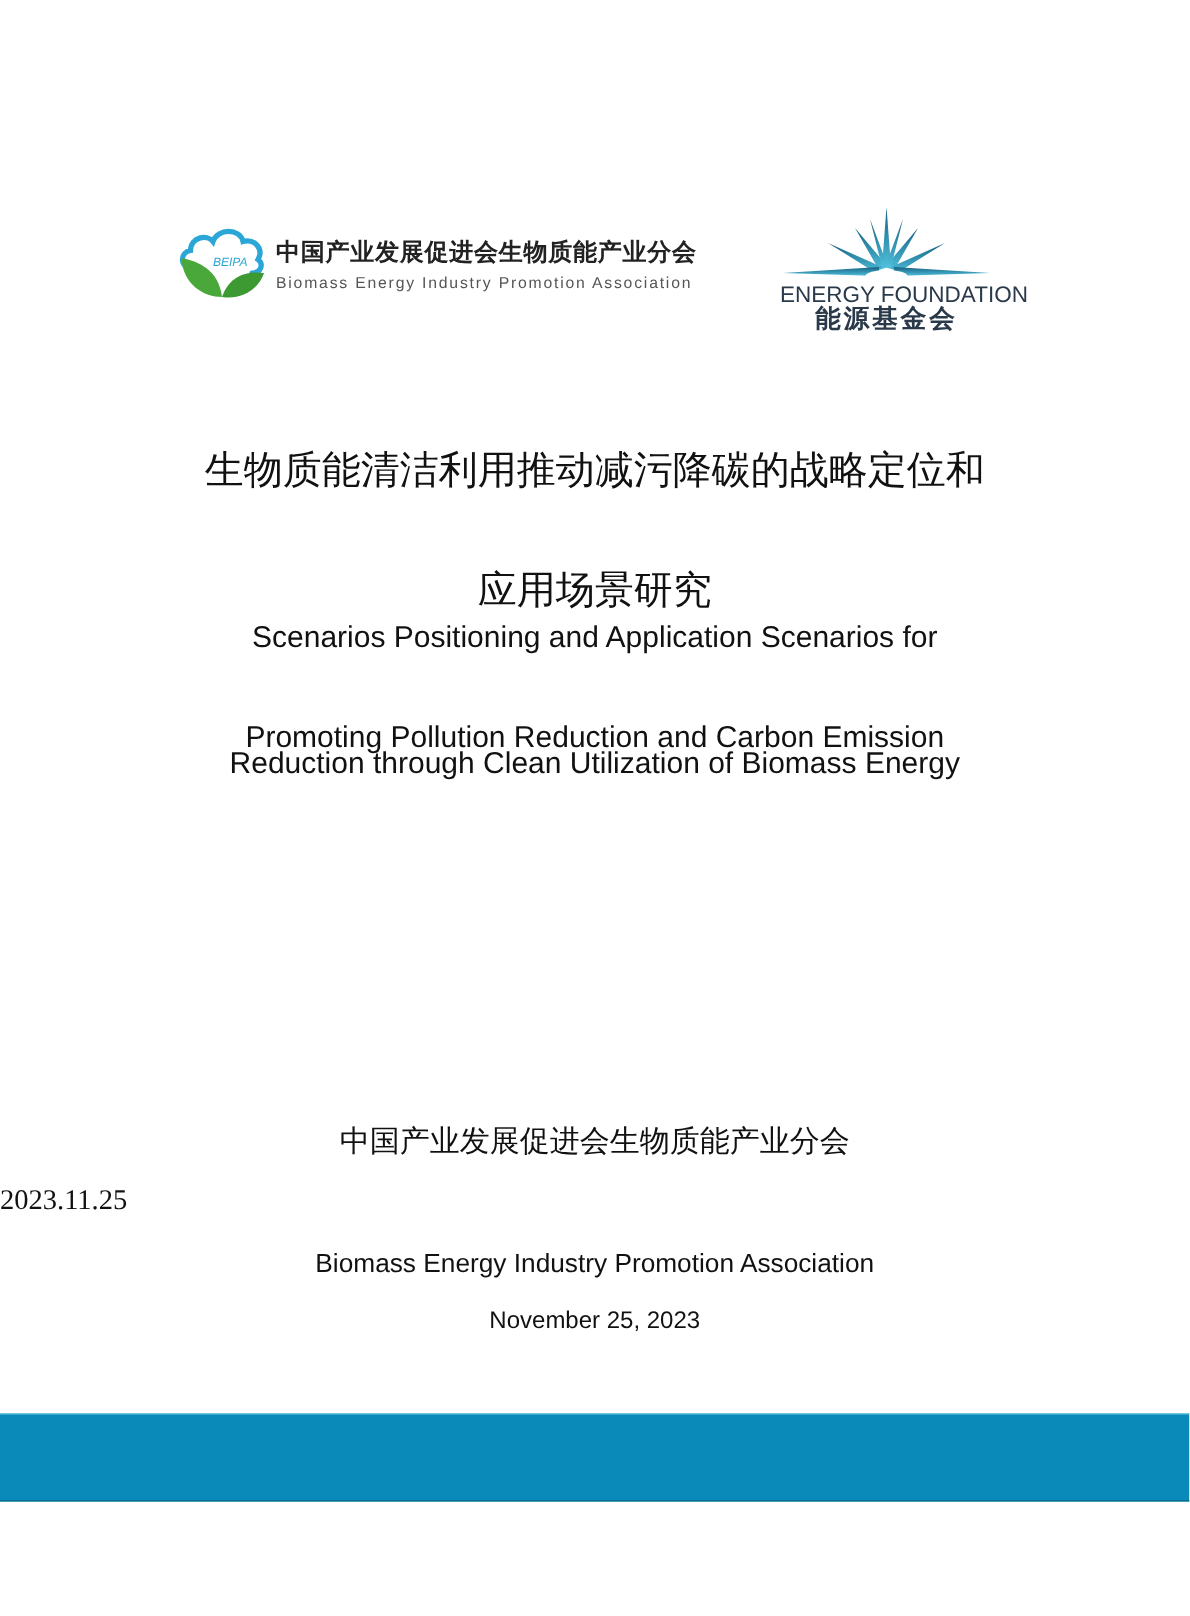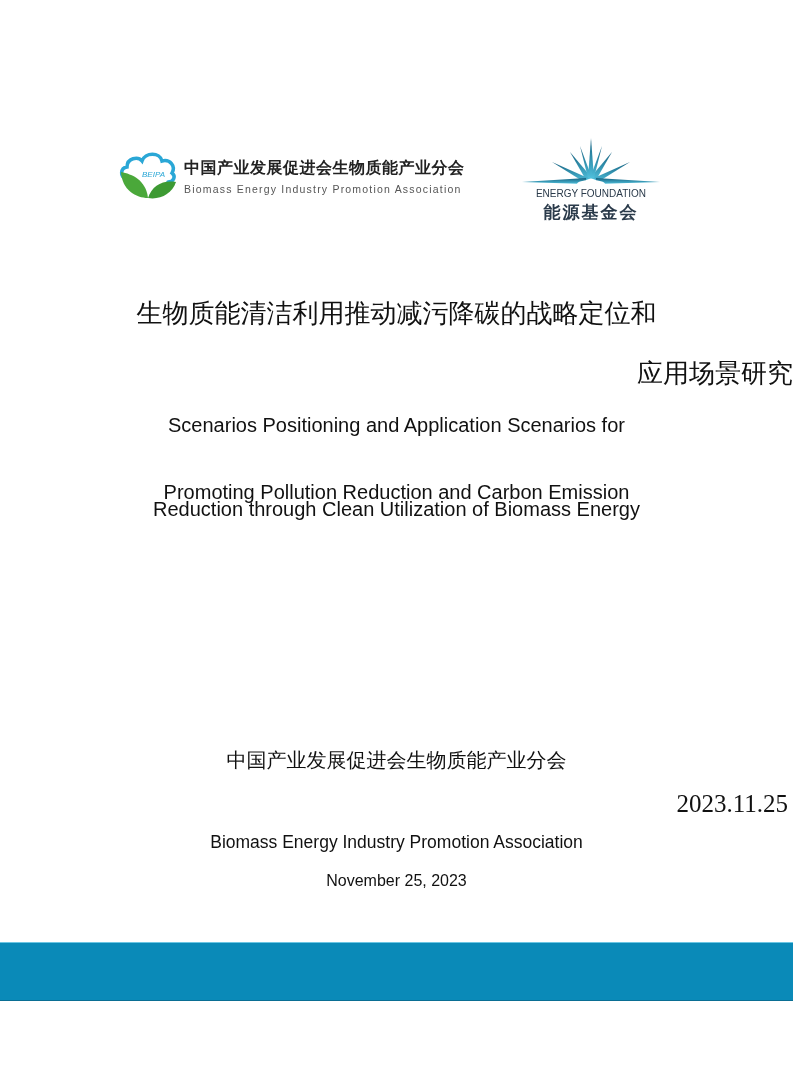--- a/index.html
+++ b/index.html
@@ -3,31 +3,31 @@
   <meta charset="utf-8">
   <style>
     html, body { margin: 0; padding: 0; background: #ffffff; }
     body { width: 793px; height: 1077px; position: relative; overflow: hidden; font-family: "Liberation Sans", "DejaVu Sans", sans-serif; color: #111; }
     .abs { position: absolute; }
     .beipa-logo { left: 118px; top: 148px; width: 62px; height: 54px; }
     .beipa-text { left: 184px; top: 158px; }
     .beipa-cn { font-size: 16px; font-weight: bold; color: #222; letter-spacing: 0.5px; white-space: nowrap; font-family: "DejaVu Sans", sans-serif; }
     .beipa-en { font-size: 10.5px; color: #555; letter-spacing: 1.2px; margin-top: 4px; white-space: nowrap; }
     .ef-logo { left: 522px; top: 138px; width: 138px; height: 48px; }
-    .ef-en { left: 520px; top: 188px; width: 142px; text-align: center; font-size: 10px; color: #2a3a4a; white-space: nowrap; }
+    .ef-en { left: 520px; top: 188px; width: 142px; text-align: center; font-size: 15px; color: #2a3a4a; white-space: nowrap; }
     .ef-cn { left: 520px; top: 201px; width: 142px; text-align: center; font-size: 17px; font-weight: bold; color: #2a3a4a; letter-spacing: 2px; white-space: nowrap; font-family: "DejaVu Sans", sans-serif; }
     .title-cn { left: 0; width: 793px; text-align: center; font-size: 26px; color: #111; white-space: nowrap; font-family: "DejaVu Sans", sans-serif; }
     .title-cn.l1 { top: 296px; }
-    .title-cn.l2 { top: 356px; text-align: right; }
+    .title-cn.l2 { top: 376px; }
     .title-en { left: 0; width: 793px; text-align: center; font-size: 20px; color: #111; white-space: nowrap; }
     .title-en.l1 { top: 414px; }
     .title-en.l2 { top: 481px; }
     .title-en.l3 { top: 498px; text-align: center; }
     .org-cn { left: 0; top: 747px; width: 793px; text-align: center; font-size: 20px; color: #111; font-family: "DejaVu Sans", sans-serif; }
-    .date-num { left: 0; top: 790px; width: 788px; text-align: right; font-size: 25px; color: #111; font-family: "Liberation Serif", serif; }
+    .date-num { left: 0; top: 790px; width: 788px; text-align: left; font-size: 19px; color: #111; font-family: "Liberation Serif", serif; }
     .org-en { left: 0; top: 832px; width: 793px; text-align: center; font-size: 17.5px; color: #111; }
     .date-en { left: 0; top: 872px; width: 793px; text-align: center; font-size: 16px; color: #111; }
     .band { left: 0; top: 942px; width: 793px; height: 57px; background: #0a8ab8; border-top: 1px solid #6cc6e3; border-bottom: 1px solid #0a6e93; }
   </style>
 </head>
 <body>
 
 <div class="abs beipa-logo">
   <svg width="62" height="54" viewBox="0 0 62 54">
     <path d="M8 30 C2 30 2 20 9 19 C9 10 20 8 24 13 C27 4 42 4 44 13 C52 11 58 18 54 25 C58 28 56 34 50 34" fill="none" stroke="#2aa7d6" stroke-width="3.5" stroke-linecap="round"></path>

